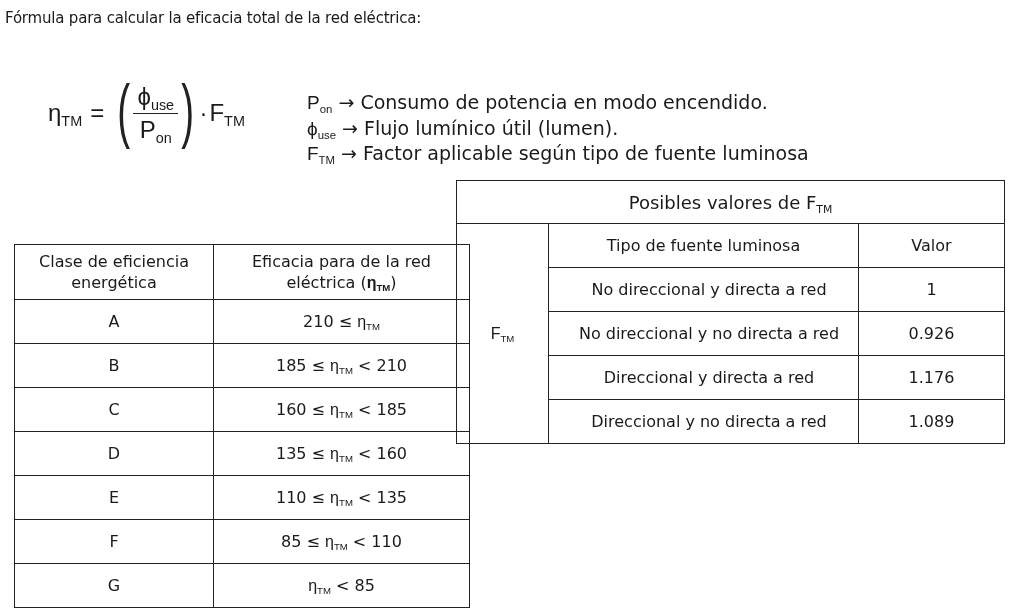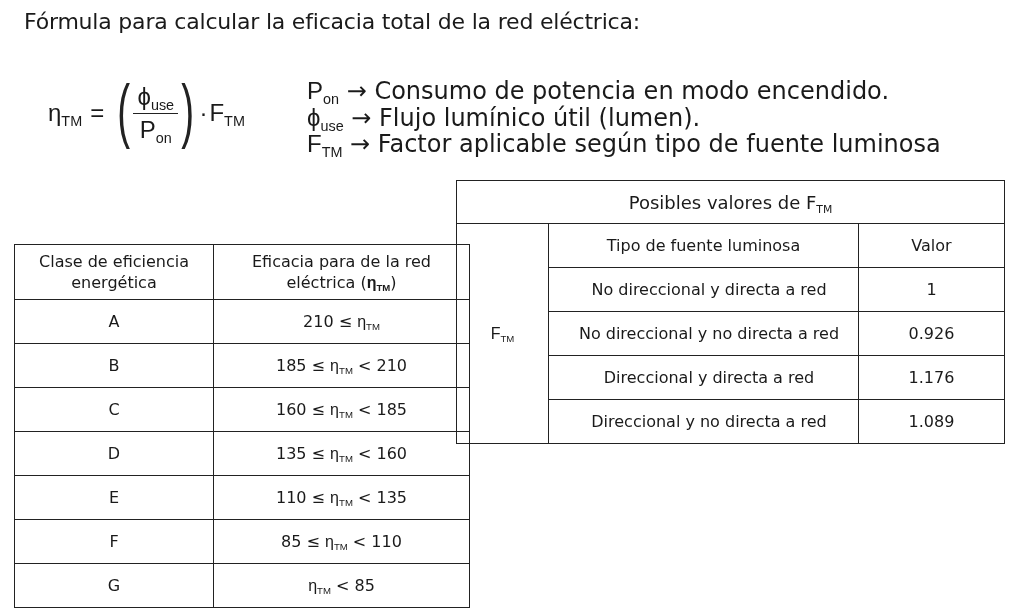--- a/index.html
+++ b/index.html
@@ -1,32 +1,32 @@
 <!DOCTYPE html>
 <html><head>
 <meta charset="utf-8">
 <style>
   html, body { margin:0; padding:0; background:#ffffff; }
   body { width:1012px; height:615px; position:relative; overflow:hidden; color:#1a1a1a;
          font-family: "DejaVu Sans", "Liberation Sans", sans-serif; }
   .abs { position:absolute; }
-  .title { left:24px; top:9px; font-size:22px; letter-spacing:-0.2px; }
+  .title { left:5px; top:9px; font-size:15px; letter-spacing:-0.2px; }
   sub { font-size:0.6em; vertical-align:-0.35em; line-height:0; }
   .sans2 { font-family:"Liberation Sans", sans-serif; }
 
   
   .formula { left:48px; top:72px; height:82px; display:flex; align-items:center; font-family:"Liberation Sans", sans-serif; font-size:24px; }
   .paren { font-size:70px; font-weight:100; line-height:1; transform:scaleX(0.55); color:#222; display:inline-block; margin-top:-6px; }
   .frac { display:inline-flex; flex-direction:column; align-items:center; margin:7px -2px; }
   .frac .num { padding:0 4px 2px 4px; border-bottom:1.5px solid #222; }
   .frac .den { padding-top:2px; }
   .eq { margin:0 8px; }
   .dot { margin:0 2px 0 0; }
 
-  .legend { left:307px; top:78px; font-size:24px; line-height:25.5px; }
+  .legend { left:307px; top:90px; font-size:19px; line-height:25.5px; }
   .legend .line { white-space:nowrap; }
 
   table { border-collapse:collapse; position:absolute; }
   td, th { border:1.6px solid #222; text-align:center; font-weight:normal; font-size:16px; padding:0; }
   .t1 { left:14px; top:244px; width:456px; }
   .t1 td { height:43px; }
   .t1 .hdr td { height:54px; line-height:21px; }
   .t1 .c1 { width:198px; }
   .t1 .range { font-family:"Liberation Sans", sans-serif; }
   .t1 .range .num { font-family:"DejaVu Sans", sans-serif; }

